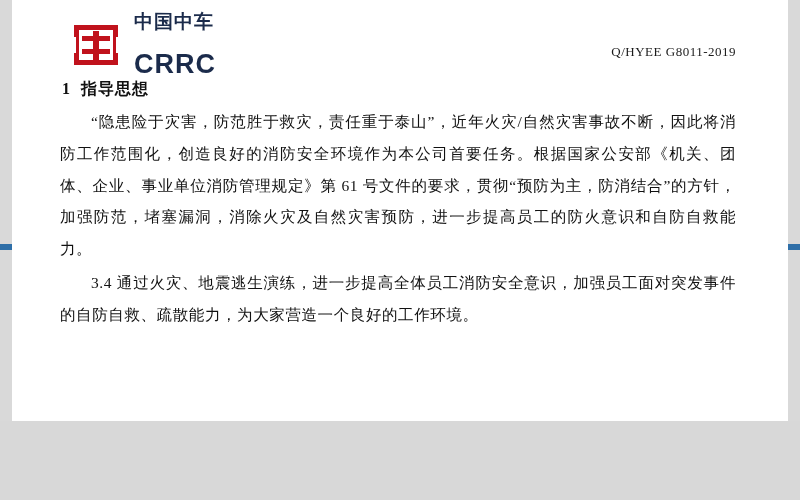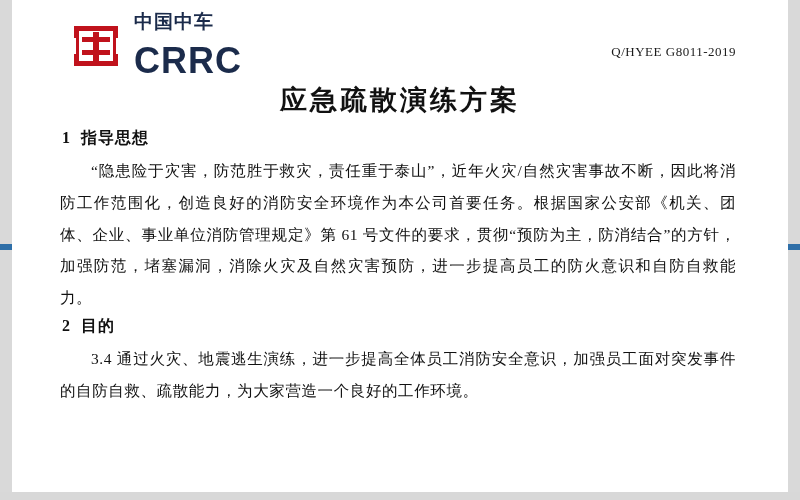--- a/index.html
+++ b/index.html
@@ -9,21 +9,21 @@
   }
   body {
     width: 800px;
     height: 500px;
     overflow: hidden;
     font-family: "Liberation Serif", serif;
   }
   .page {
     position: relative;
     width: 800px;
-    height: 492px;
+    height: 421px;
     background: #ffffff;
     box-sizing: border-box;
     overflow: hidden;
   }
   
   .gutter {
     position: absolute;
     top: 0;
     width: 12px;
     height: 500px;
@@ -93,25 +93,25 @@
   }
   .logo-cn {
     font-family: "Liberation Sans", sans-serif;
     font-size: 19px;
     font-weight: bold;
     color: #1b2b4b;
     letter-spacing: 1px;
   }
   .logo-en {
     font-family: "Liberation Sans", sans-serif;
-    font-size: 36px;
+    font-size: 27px;
     font-weight: bold;
     color: #1b2b4b;
     letter-spacing: 1px;
-    margin-top: 10px;
+    margin-top: 18px;
   }
   .doc-code {
     position: absolute;
     right: 4px;
     top: 44px;
     font-family: "Liberation Serif", serif;
     font-size: 13px;
     color: #1a1a1a;
     letter-spacing: 0.5px;
     margin-left: 28px;
@@ -177,26 +177,22 @@
           <div class="notch-r"></div>
         </div>
         <div class="logo-text">
           <div class="logo-cn">中国中车</div>
           <div class="logo-en">CRRC</div>
         </div>
       </div>
       <div class="doc-code">Q/HYEE G8011-2019</div>
     </div>
 
-    <div class="doc-title">应急疏散演练方案</div>
 
     <div class="section-heading">
       <span class="num">1</span><span>指导思想</span>
     </div>
     <p class="para">“隐患险于灾害，防范胜于救灾，责任重于泰山”，近年火灾/自然灾害事故不断，因此将消防工作范围化，创造良好的消防安全环境作为本公司首要任务。根据国家公安部《机关、团体、企业、事业单位消防管理规定》第 61 号文件的要求，贯彻“预防为主，防消结合”的方针，加强防范，堵塞漏洞，消除火灾及自然灾害预防，进一步提高员工的防火意识和自防自救能力。</p>
 
-    <div class="section-heading">
-      <span class="num">2</span><span>目的</span>
-    </div>
     <p class="para">3.4 通过火灾、地震逃生演练，进一步提高全体员工消防安全意识，加强员工面对突发事件的自防自救、疏散能力，为大家营造一个良好的工作环境。</p>
 
   </div>
 </div>
 
 </body></html>

